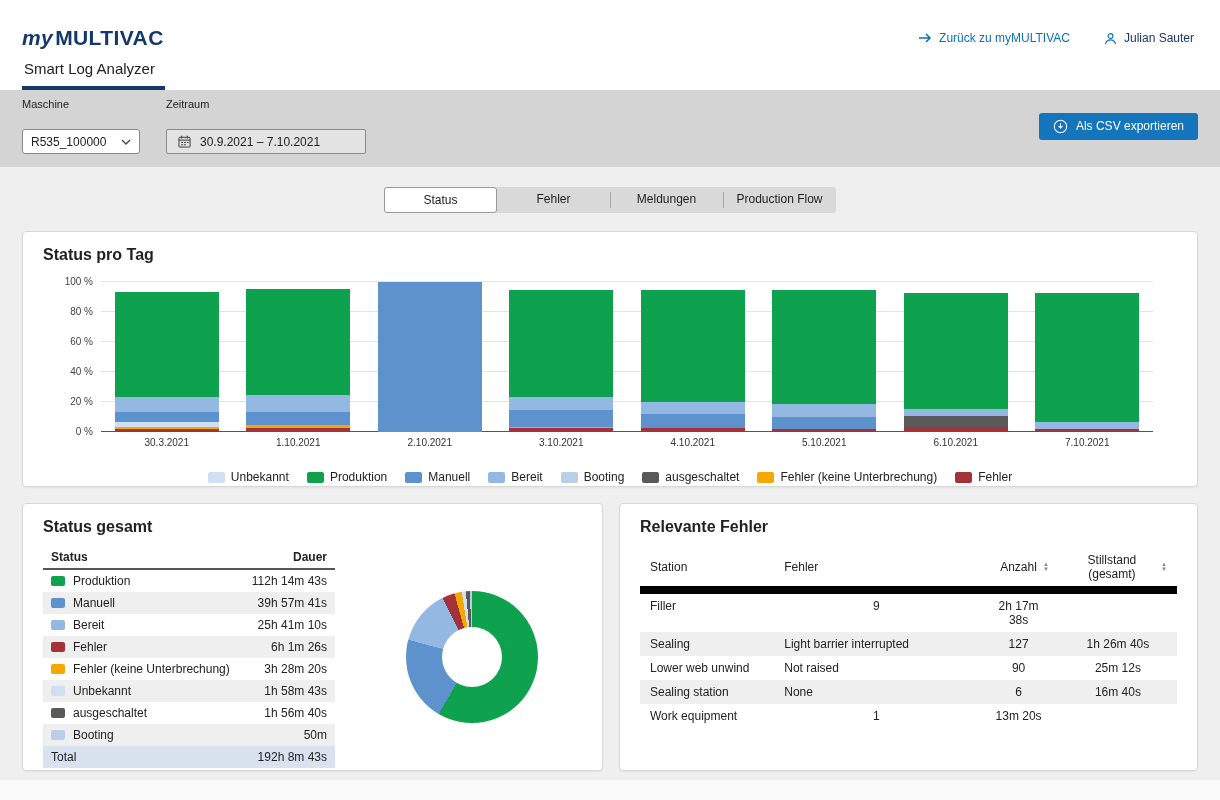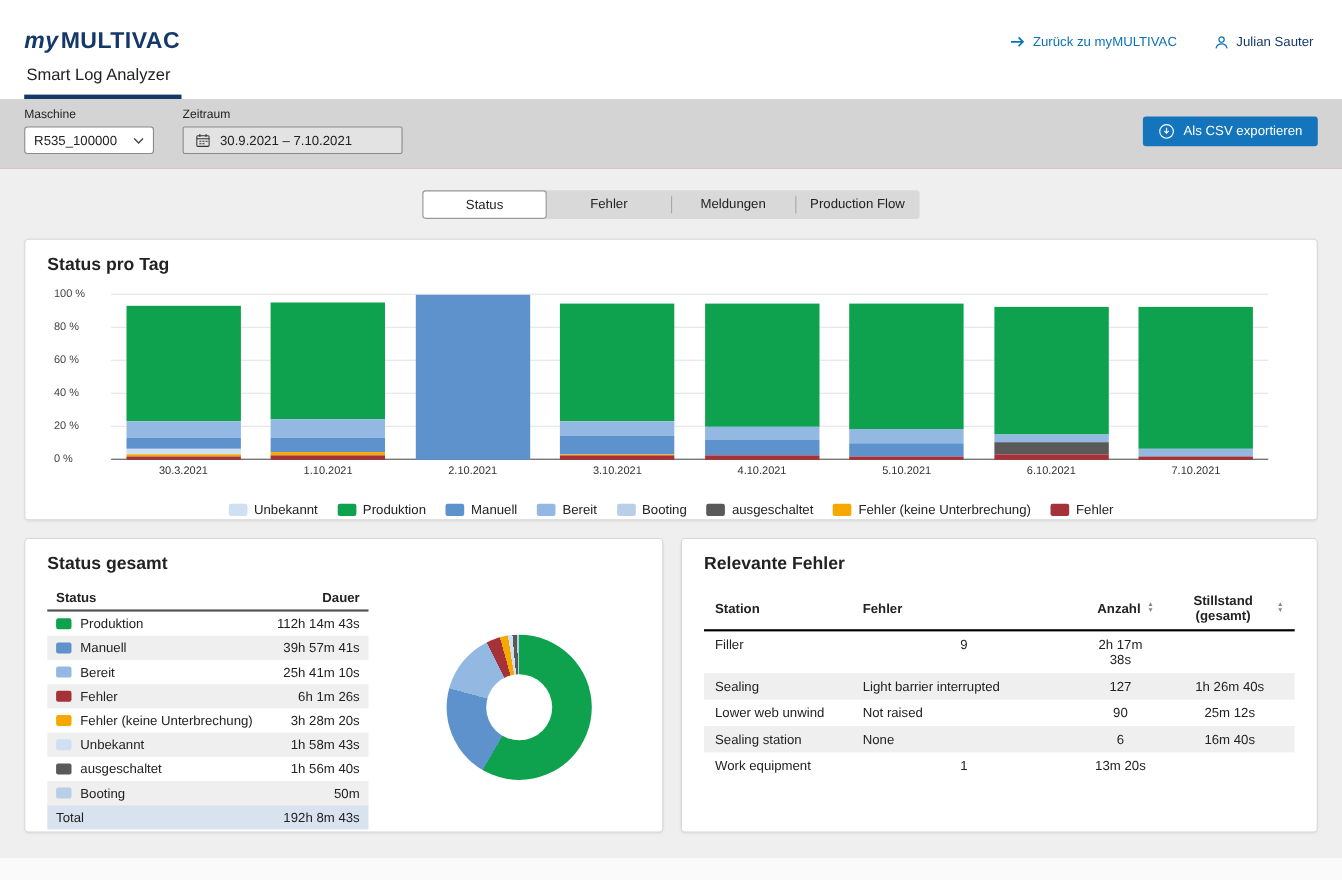--- a/index.html
+++ b/index.html
@@ -15,21 +15,21 @@
   .logo-brand{font-weight:800}
   .header-links{display:flex;align-items:center;gap:34px;font-size:12px}
   .hlink{display:flex;align-items:center;gap:7px;cursor:pointer;text-decoration:none;color:#0b72b5}
   .hlink.user{color:#15386b}
   .app-tab{display:inline-block;margin-left:22px;margin-top:8px;font-size:15px;color:#222;
     padding:0 10px 9px 2px;border-bottom:4px solid #15386b;cursor:pointer}
 
   
   .toolbar{background:#d4d4d4;display:flex;align-items:flex-end;gap:26px;padding:8px 22px 13px}
   .field{display:flex;flex-direction:column}
-  .field label{font-size:11px;color:#222;margin-bottom:5px}
+  .field label{font-size:11px;color:#222;margin-bottom:19px}
   .select{width:118px;height:25px;background:#fff;border:1px solid#8a8a8a;border-radius:3px;
     display:flex;align-items:center;justify-content:space-between;padding:0 8px;font-size:12px;cursor:pointer}
   .datefield{height:25px;background:#e3e3e3;border:1px solid #8a8a8a;border-radius:2px;
     display:flex;align-items:center;gap:9px;padding:0 11px;font-size:12px;min-width:200px;cursor:pointer}
   .csv-btn{margin-left:auto;align-self:center;height:27px;background:#1474bc;color:#fff;border:none;
     border-radius:3px;display:flex;align-items:center;gap:8px;padding:0 14px;font-size:12px;
     cursor:pointer;font-family:inherit}
 
   
   main{flex:1;background:#efefef;padding:14px 22px 0}
@@ -40,21 +40,21 @@
   .vtab.selected + .vtab::before{display:none}
 
   .card{background:#fff;border:1px solid #d8d8d8;border-radius:4px;padding:14px 20px 2px;
     box-shadow:0 1px 2px rgba(0,0,0,.05)}
   .card h2{font-size:16px;font-weight:600;color:#222;margin-bottom:10px}
 
   
   .plot{position:relative;height:150px;margin:18px 24px 0 58px}
   .gridline{position:absolute;left:0;right:0;height:0;border-top:1px solid #e4e4e4}
   .gridline.baseline{border-top:1px solid #555}
-  .ytick{position:absolute;left:-52px;width:44px;font-size:10px;color:#444}
+  .ytick{position:absolute;left:-52px;width:44px;text-align:right;font-size:10px;color:#444}
   .cols{position:absolute;left:0;right:0;top:0;bottom:0;display:flex}
   .col{flex:1;display:flex;justify-content:center;align-items:flex-end}
   .bar{width:79%;display:flex;flex-direction:column-reverse}
   .xlabels{display:flex;margin:5px 24px 0 58px}
   .xlabel{flex:1;text-align:center;font-size:10px;color:#333}
   .legend{display:flex;justify-content:center;gap:18px;margin-top:22px;font-size:12px;color:#222;align-items:center}
   .legend-item{display:flex;align-items:center}
   .legend-item .sw{width:17px;height:11px;border-radius:2px;margin-right:6px}
 
   
@@ -69,21 +69,21 @@
   .st-row .lbl{display:flex;align-items:center;gap:8px}
   .st-row .sw{width:14px;height:10px;border-radius:2px;flex:none}
   .st-row.total{background:#d9e2ef}
   .donut-wrap{flex:1;display:flex;align-items:center;justify-content:center}
   .donut{width:132px;height:132px;border-radius:50%;position:relative}
   .donut .hole{position:absolute;left:50%;top:50%;width:60px;height:60px;margin:-30px 0 0 -30px;
     background:#fff;border-radius:50%}
 
   .errors-table{font-size:12px;margin-top:12px}
   .et-row{display:grid;grid-template-columns:25% 38% 15% 22%}
-  .et-row.et-head{font-weight:700;border-bottom:2px solid #000000}
+  .et-row.et-head{font-weight:400;border-bottom:8px solid #000000}
   .et-cell{padding:5px 10px}
   .et-head .et-cell{display:flex;align-items:center}
   .et-cell.num{text-align:center}
   .et-head .et-cell.num{justify-content:flex-end}
   .et-row.alt{background:#efefef}
   .sort{display:inline-flex;flex-direction:column;margin-left:6px;cursor:pointer}
   .sort span{font-size:6px;line-height:5px;color:#888}
 
   footer{height:20px;background:#fafafa}
   .icon{display:inline-flex;align-items:center}

